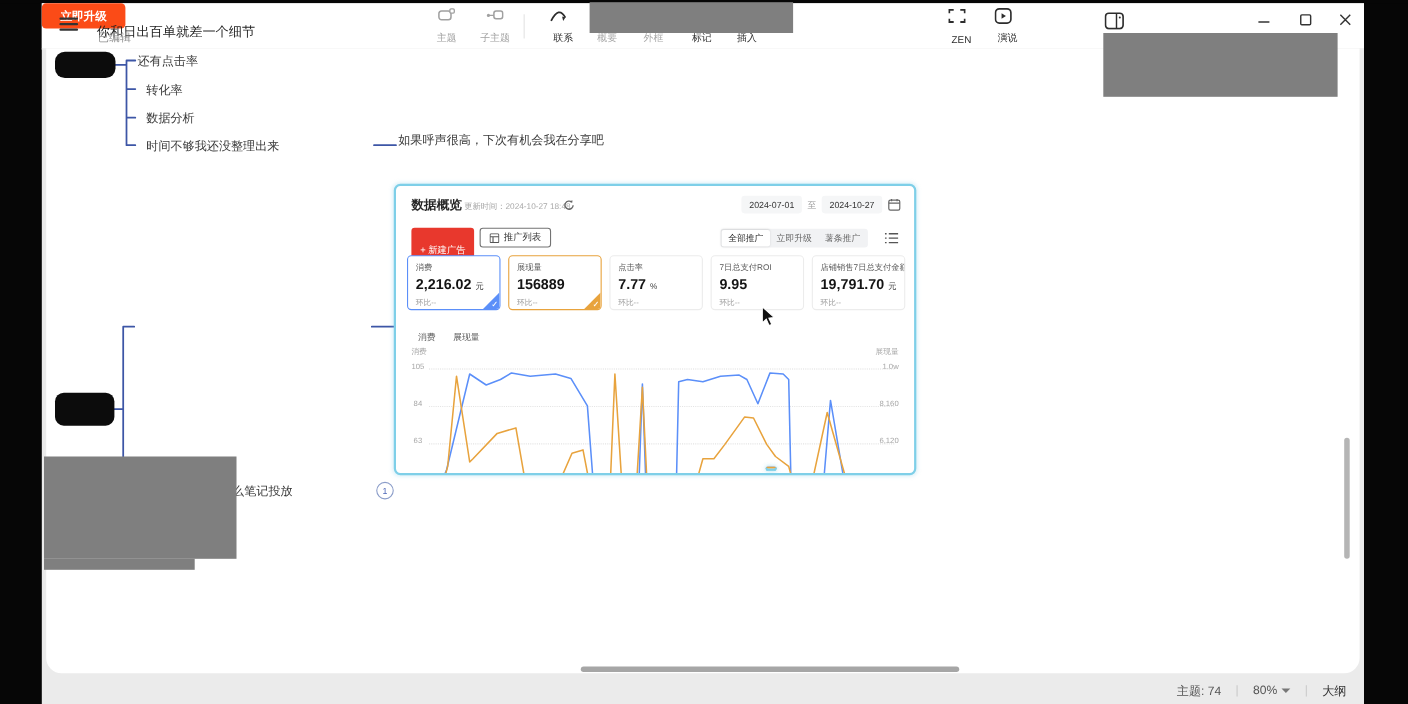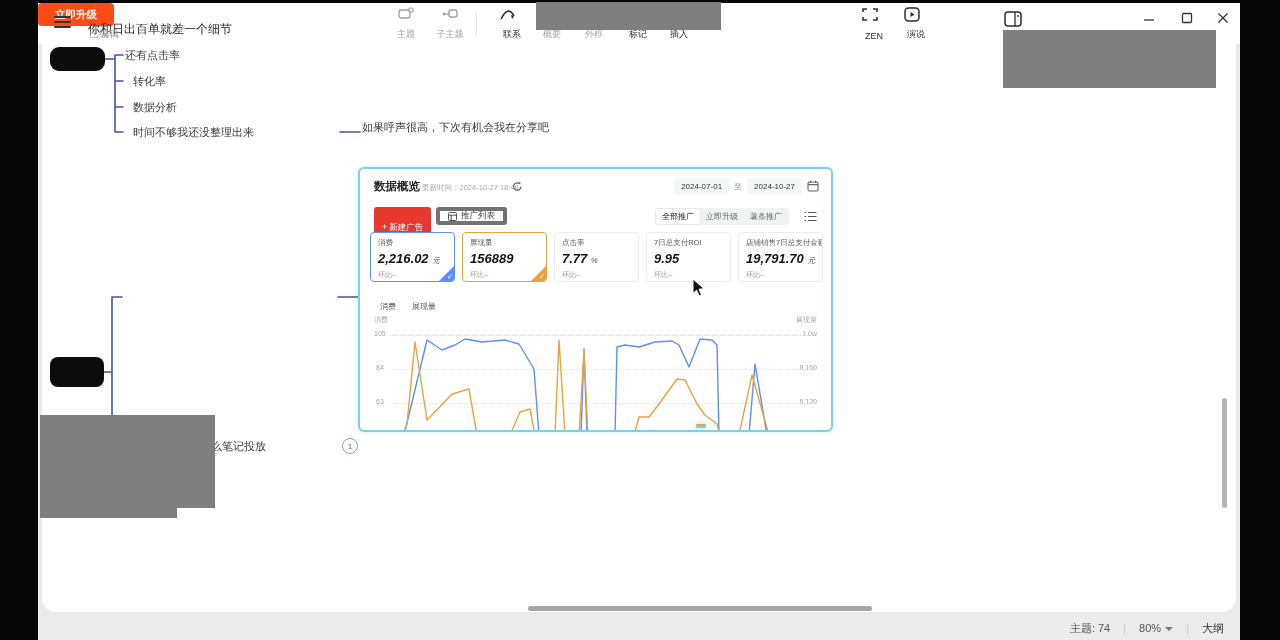--- a/index.html
+++ b/index.html
@@ -34,28 +34,28 @@
   .vscroll{position:absolute;background:#b5b5b5;border-radius:3px;cursor:pointer;}
   
   .dash{position:absolute;left:316px;top:123px;width:475px;height:265px;background:#fff;border:2px solid var(--c-border);
     border-radius:6px;box-sizing:border-box;overflow:hidden;cursor:pointer;box-shadow:0 0 4px rgba(120,200,230,.35);}
   .db-title{left:14px;top:10px;font-size:11.5px;font-weight:bold;color:#262626;}
   .db-updated{left:62px;top:14px;font-size:7.5px;color:#a8a8a8;white-space:nowrap;}
   .pill{height:16px;background:#f5f6f7;border-radius:3px;font-size:8px;color:#333;display:flex;align-items:center;justify-content:center;padding:0 7px;}
   .db-dates{position:absolute;right:12px;top:9px;display:flex;align-items:center;gap:5px;}
   .db-dates .sep{font-size:8px;color:#999;}
   .btn-red{position:absolute;left:14px;top:38px;height:18px;padding:12px 8px;background:var(--c-red);color:#fff;font-size:8.5px;border-radius:3px;display:flex;align-items:center;justify-content:center;white-space:nowrap;}
-  .btn-ghost{position:absolute;left:76px;top:38px;height:18px;padding:0 8px;border:4px solid #737373;box-sizing:border-box;color:#333;font-size:8.5px;border-radius:3px;display:flex;align-items:center;gap:4px;white-space:nowrap;background:#fff;}
+  .btn-ghost{position:absolute;left:76px;top:38px;height:18px;padding:0 8px;border:1px solid #737373;box-sizing:border-box;color:#333;font-size:8.5px;border-radius:3px;display:flex;align-items:center;gap:4px;white-space:nowrap;background:#fff;}
   .seg{position:absolute;right:42px;top:39px;height:17px;background:#f1f2f4;border-radius:3px;display:flex;align-items:center;padding:0 1px;}
   .seg span{font-size:8px;color:#666;padding:0 6px;line-height:15px;white-space:nowrap;}
   .seg span.active{background:#fff;color:#222;border-radius:2px;box-shadow:0 0 2px rgba(0,0,0,.12);}
   .cards{position:absolute;left:10px;top:63px;display:flex;gap:7px;}
   .card{position:relative;width:85px;height:50px;border:1px solid #ececec;border-radius:4px;box-sizing:border-box;padding:5px 7px;background:#fff;overflow:hidden;}
   .card .c-lbl{font-size:7.5px;color:#595959;white-space:nowrap;}
-  .card .c-val{font-size:13px;font-weight:bold;color:#141414;margin-top:3px;white-space:nowrap;font-style:italic;}
+  .card .c-val{font-size:13px;font-weight:bold;color:#141414;margin-top:3px;white-space:nowrap;}
   .card .c-unit{font-size:7.5px;font-weight:normal;color:#444;}
   .card .c-cmp{font-size:7px;color:#9b9b9b;margin-top:4px;}
   .card.sel-blue{border:1.5px solid var(--c-blue);}
   .card.sel-orange{border:1.5px solid var(--c-orange);}
   .corner{position:absolute;right:0;bottom:0;width:0;height:0;border-left:15px solid transparent;}
   .sel-blue .corner{border-bottom:15px solid var(--c-blue);}
   .sel-orange .corner{border-bottom:15px solid var(--c-orange);}
   .corner-check{position:absolute;right:1px;bottom:0;color:#fff;font-size:7.5px;z-index:2;}
   .legend{position:absolute;left:20px;top:132px;display:flex;gap:16px;font-size:8px;color:#595959;align-items:center;}
   .legend .dash{display:inline-block;width:10px;height:0;margin-right:4px;vertical-align:middle;}

